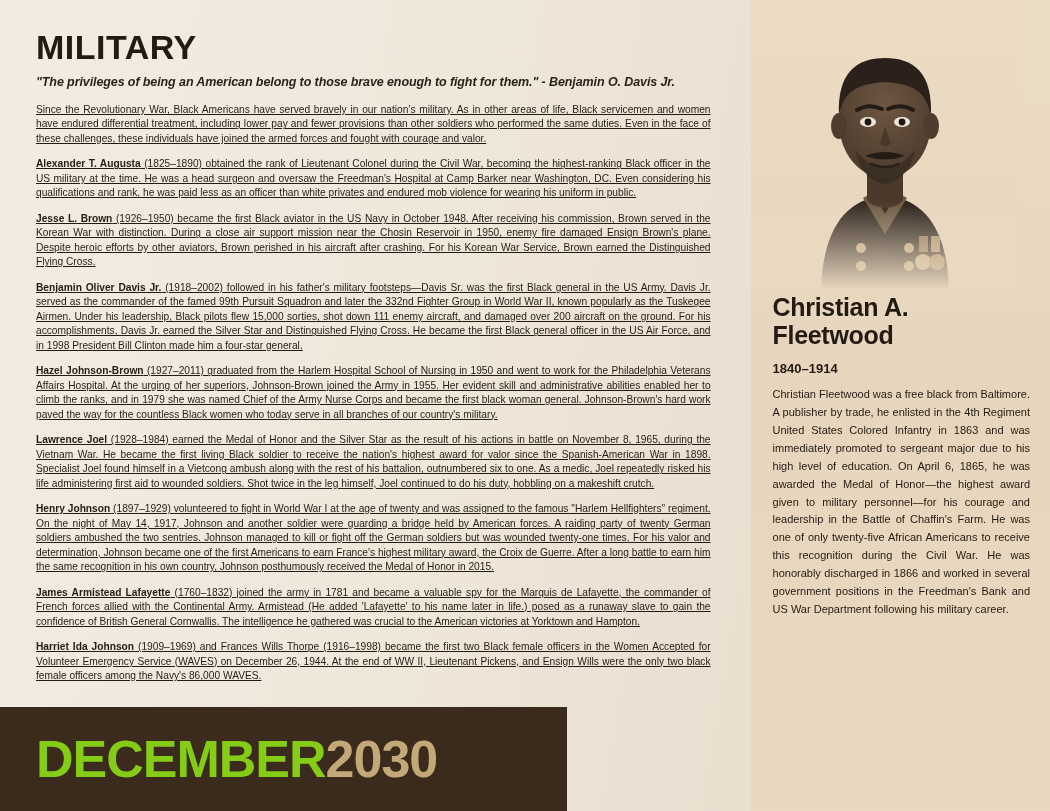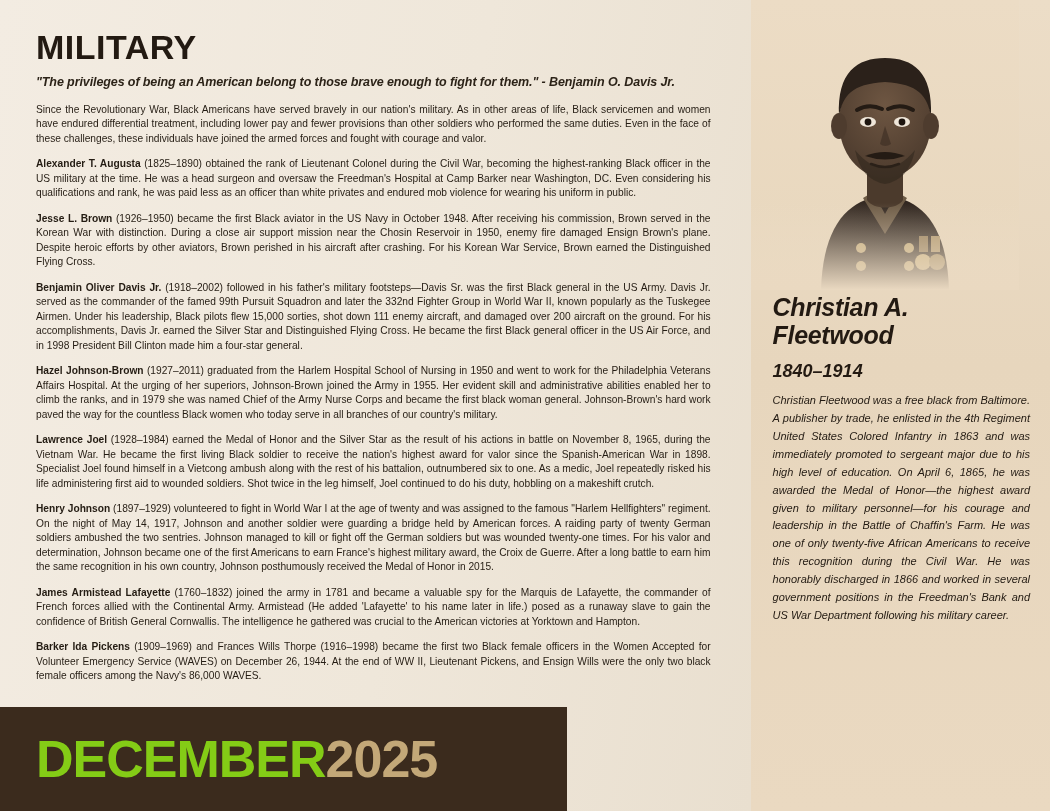--- a/index.html
+++ b/index.html
@@ -38,20 +38,21 @@
     color: #2c2318;
     margin-bottom: 14px;
     letter-spacing: -0.1px;
   }
   .para {
     font-size: 10.2px;
     line-height: 1.42;
     color: #241c13;
     margin-bottom: 11px;
     text-align: justify;
+    text-decoration: underline;
   }
   .para b { font-weight: bold; }
 
   
   .footer {
     position: absolute;
     left: 0; bottom: 0;
     width: 567px;
     height: 104px;
     background: #3b2b1d;
@@ -67,21 +68,20 @@
   }
   .f-month { color: #84cc16; }
   .f-year { color: #c3a878; }
 
   
   .right {
     position: relative;
     width: 312px; height: 811px;
     background: linear-gradient(180deg, #ecddc7 0%, #e7d6bd 45%, #ead9c1 100%);
     overflow: hidden;
-    font-style: italic;
   }
   .portrait {
     position: relative;
     width: 268px;
     height: 290px;
     overflow: hidden;
   }
   .portrait svg { display: block; }
 
   .bio {
@@ -89,21 +89,21 @@
   }
   .bio-name {
     font-size: 25px;
     font-weight: bold;
     line-height: 1.1;
     color: #231a12;
     margin-bottom: 12px;
     letter-spacing: -0.3px;
   }
   .bio-dates {
-    font-size: 18px;
+    font-size: 13px;
     font-weight: bold;
     color: #231a12;
     margin-bottom: 10px;
   }
   .bio-text {
     font-size: 11px;
     line-height: 1.63;
     color: #221a12;
     text-align: justify;
   }
@@ -144,27 +144,27 @@
 
       <p class="para">
         <b>Henry Johnson</b><span> (1897–1929) volunteered to fight in World War I at the age of twenty and was assigned to the famous "Harlem Hellfighters" regiment. On the night of May 14, 1917, Johnson and another soldier were guarding a bridge held by American forces. A raiding party of twenty German soldiers ambushed the two sentries. Johnson managed to kill or fight off the German soldiers but was wounded twenty-one times. For his valor and determination, Johnson became one of the first Americans to earn France's highest military award, the Croix de Guerre. After a long battle to earn him the same recognition in his own country, Johnson posthumously received the Medal of Honor in 2015.</span>
       </p>
 
       <p class="para">
         <b>James Armistead Lafayette</b><span> (1760–1832) joined the army in 1781 and became a valuable spy for the Marquis de Lafayette, the commander of French forces allied with the Continental Army. Armistead (He added 'Lafayette' to his name later in life.) posed as a runaway slave to gain the confidence of British General Cornwallis. The intelligence he gathered was crucial to the American victories at Yorktown and Hampton.</span>
       </p>
 
       <p class="para">
-        <b>Barker Ida Pickens</b><span> (1909–1969) and Frances Wills Thorpe (1916–1998) became the first two Black female officers in the Women Accepted for Volunteer Emergency Service (WAVES) on December 26, 1944. At the end of WW II, Lieutenant Pickens, and Ensign Wills were the only two black female officers among the Navy's 86,000 WAVES.</span>
+        <b>Harriet Ida Johnson</b><span> (1909–1969) and Frances Wills Thorpe (1916–1998) became the first two Black female officers in the Women Accepted for Volunteer Emergency Service (WAVES) on December 26, 1944. At the end of WW II, Lieutenant Pickens, and Ensign Wills were the only two black female officers among the Navy's 86,000 WAVES.</span>
       </p>
     </div>
 
     <div class="footer">
       <div class="footer-text">
-        <span class="f-month">DECEMBER</span><span class="f-year">2025</span>
+        <span class="f-month">DECEMBER</span><span class="f-year">2030</span>
       </div>
     </div>
   </div>
 
   <div class="right">
 
     <div class="portrait">
       <svg width="268" height="290" viewBox="0 0 268 290">
         <defs>
           <linearGradient id="bgg" x1="0" y1="0" x2="0" y2="1">

